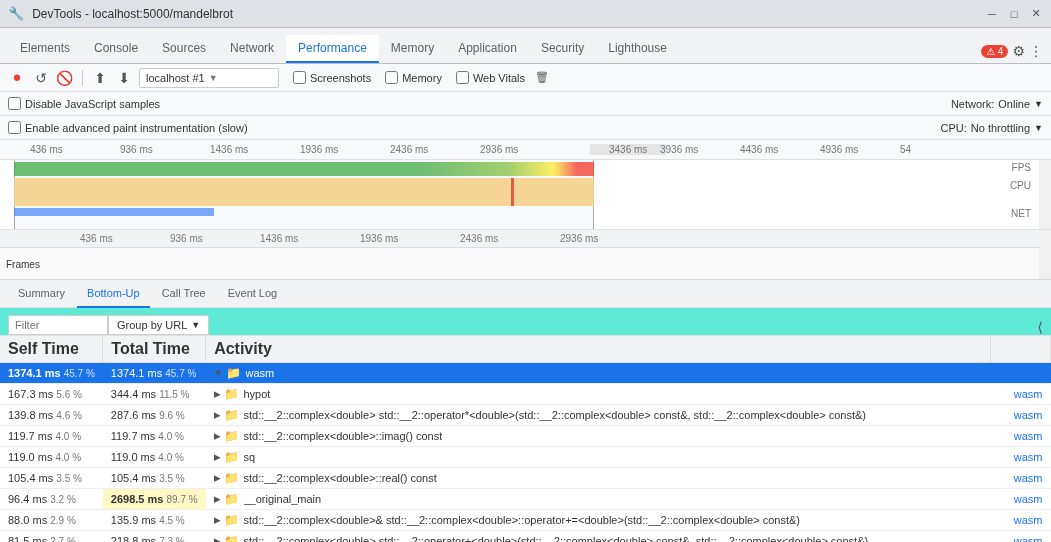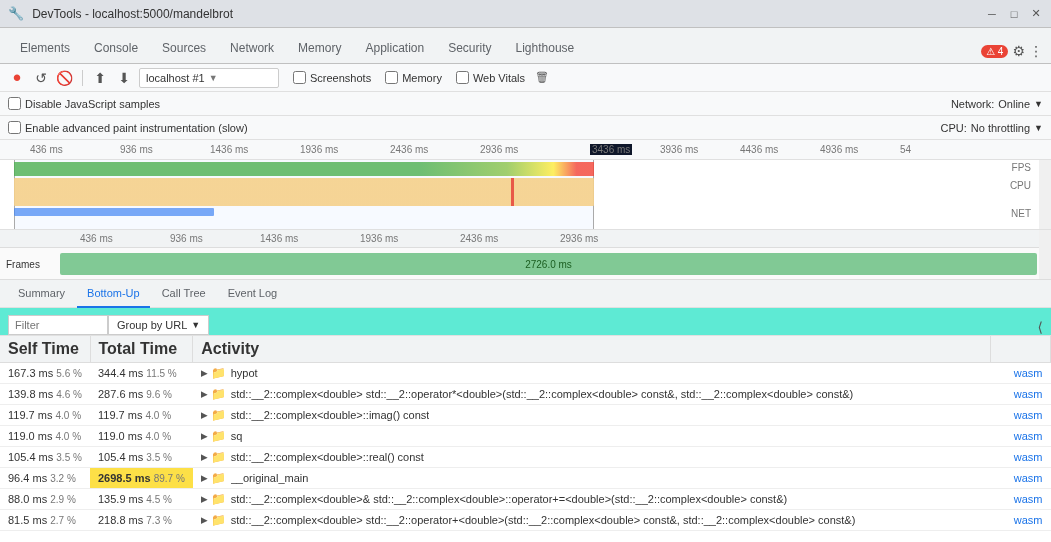--- a/index.html
+++ b/index.html
@@ -62,41 +62,42 @@
     .row-selected td { background: #1a73e8 !important; color: #fff !important; }
     .self-time { width: 90px; }
     .total-time { width: 90px; }
     .activity-col { min-width: 400px; }
     .wasm-link { color: #1a73e8; text-decoration: none; font-size: 11px; cursor: pointer; }
     .activity-cell { display: flex; align-items: center; gap: 4px; max-width: 700px; overflow: hidden; text-overflow: ellipsis; }
     .expand-tri { cursor: pointer; font-size: 9px; color: #555; flex-shrink: 0; }
     .folder-icon { font-size: 12px; flex-shrink: 0; }
     .percent { color: #777; font-size: 10px; }
     .row-selected .percent { color: #cce0ff; }
-    .highlighted-cell { background: #fde047; }
+    .highlighted-cell { background: #fef9c3; }
     td.wasm-td { text-align: right; }
   </style>
 </head>
 <body>
 
 <div class="title-bar">
   <span style="font-size:13px;">🔧</span>
   <span class="title-bar-title">DevTools - localhost:5000/mandelbrot</span>
   <div class="title-bar-controls">
     <button class="title-bar-btn">─</button>
     <button class="title-bar-btn">□</button>
     <button class="title-bar-btn">✕</button>
   </div>
 </div>
 
 <div class="tab-bar">
   <div class="tab">Elements</div>
   <div class="tab">Console</div>
   <div class="tab">Sources</div>
   <div class="tab">Network</div>
+  <div class="tab active">Performance</div>
   <div class="tab">Memory</div>
   <div class="tab">Application</div>
   <div class="tab">Security</div>
   <div class="tab">Lighthouse</div>
   <div class="tab-icons">
     <span class="error-badge">⚠ 4</span>
     <span style="font-size:14px;cursor:pointer;color:#555;">⚙</span>
     <span style="font-size:14px;cursor:pointer;color:#555;">⋮</span>
   </div>
 </div>
@@ -156,21 +157,21 @@
 
 <div class="timeline-area" style="height:90px;">
 
   <div class="timeline-ruler" style="position:relative;height:20px;background:#f8f9fa;border-bottom:1px solid #e0e0e0;overflow:hidden;">
     <span class="ruler-tick" style="left:30px;">436 ms</span>
     <span class="ruler-tick" style="left:120px;">936 ms</span>
     <span class="ruler-tick" style="left:210px;">1436 ms</span>
     <span class="ruler-tick" style="left:300px;">1936 ms</span>
     <span class="ruler-tick" style="left:390px;">2436 ms</span>
     <span class="ruler-tick" style="left:480px;">2936 ms</span>
-    <span class="ruler-tick" style="left:590px;background:#0f172a;padding:0 2px;">3436 ms</span>
+    <span class="ruler-tick" style="left:590px;background:#e5e5e5;padding:0 19px;">3436 ms</span>
     <span class="ruler-tick" style="left:660px;">3936 ms</span>
     <span class="ruler-tick" style="left:740px;">4436 ms</span>
     <span class="ruler-tick" style="left:820px;">4936 ms</span>
     <span class="ruler-tick" style="left:900px;">54</span>
   </div>
 
   <div style="position:relative;height:70px;overflow:hidden;">
 
     <div style="position:absolute;left:14px;top:0;width:580px;height:70px;background:rgba(200,220,255,0.15);border-left:1px solid #aaa;border-right:1px solid #aaa;"></div>
 
@@ -201,23 +202,20 @@
     <span style="position:absolute;left:80px;font-size:10px;color:#777;">436 ms</span>
     <span style="position:absolute;left:170px;font-size:10px;color:#777;">936 ms</span>
     <span style="position:absolute;left:260px;font-size:10px;color:#777;">1436 ms</span>
     <span style="position:absolute;left:360px;font-size:10px;color:#777;">1936 ms</span>
     <span style="position:absolute;left:460px;font-size:10px;color:#777;">2436 ms</span>
     <span style="position:absolute;left:560px;font-size:10px;color:#777;">2936 ms</span>
     <div style="position:absolute;right:0;top:0;width:12px;height:18px;background:#f0f0f0;"></div>
   </div>
   <div style="position:relative;height:32px;display:flex;align-items:center;">
     <span style="font-size:10px;color:#333;padding-left:6px;min-width:60px;">Frames</span>
-    <div style="flex:1;height:22px;background:#81c995;display:flex;align-items:center;justify-content:center;font-size:10px;color:#1b5e20;border-radius:2px;margin-right:14px;">
-      <span>2726.0 ms</span>
-    </div>
     <div style="position:absolute;right:0;top:0;width:12px;height:32px;background:#f0f0f0;"></div>
   </div>
 </div>
 
 <div class="bottom-tabs">
   <div class="btab">Summary</div>
   <div class="btab active">Bottom-Up</div>
   <div class="btab">Call Tree</div>
   <div class="btab">Event Log</div>
 </div>
@@ -236,20 +234,32 @@
   <table class="table">
     <thead>
       <tr>
         <th class="self-time">Self Time</th>
         <th class="total-time">Total Time</th>
         <th class="activity-col">Activity</th>
         <th style="width:60px;"></th>
       </tr>
     </thead>
     <tbody id="table-body">
+    <tr class="row-selected">
+          <td><span style="font-weight:700">1374.1 ms</span> <span class="percent">45.7 %</span></td>
+          <td><span style="font-weight:400">1374.1 ms</span> <span class="percent">45.7 %</span></td>
+          <td style="max-width: 700px; overflow: hidden; text-overflow: ellipsis;">
+            <div class="activity-cell">
+              <span class="expand-tri">▼</span>
+              <span class="folder-icon">📁</span>
+              <span style="overflow: hidden; text-overflow: ellipsis;">wasm</span>
+            </div>
+          </td>
+          <td class="wasm-td"></td>
+        </tr>
         <tr>
           <td><span style="font-weight:400">167.3 ms</span> <span class="percent">5.6 %</span></td>
           <td><span style="font-weight:400">344.4 ms</span> <span class="percent">11.5 %</span></td>
           <td style="max-width: 700px; overflow: hidden; text-overflow: ellipsis;">
             <div class="activity-cell">
               <span class="expand-tri">▶</span>
               <span class="folder-icon">📁</span>
               <span style="overflow: hidden; text-overflow: ellipsis;">hypot</span>
             </div>
           </td>

